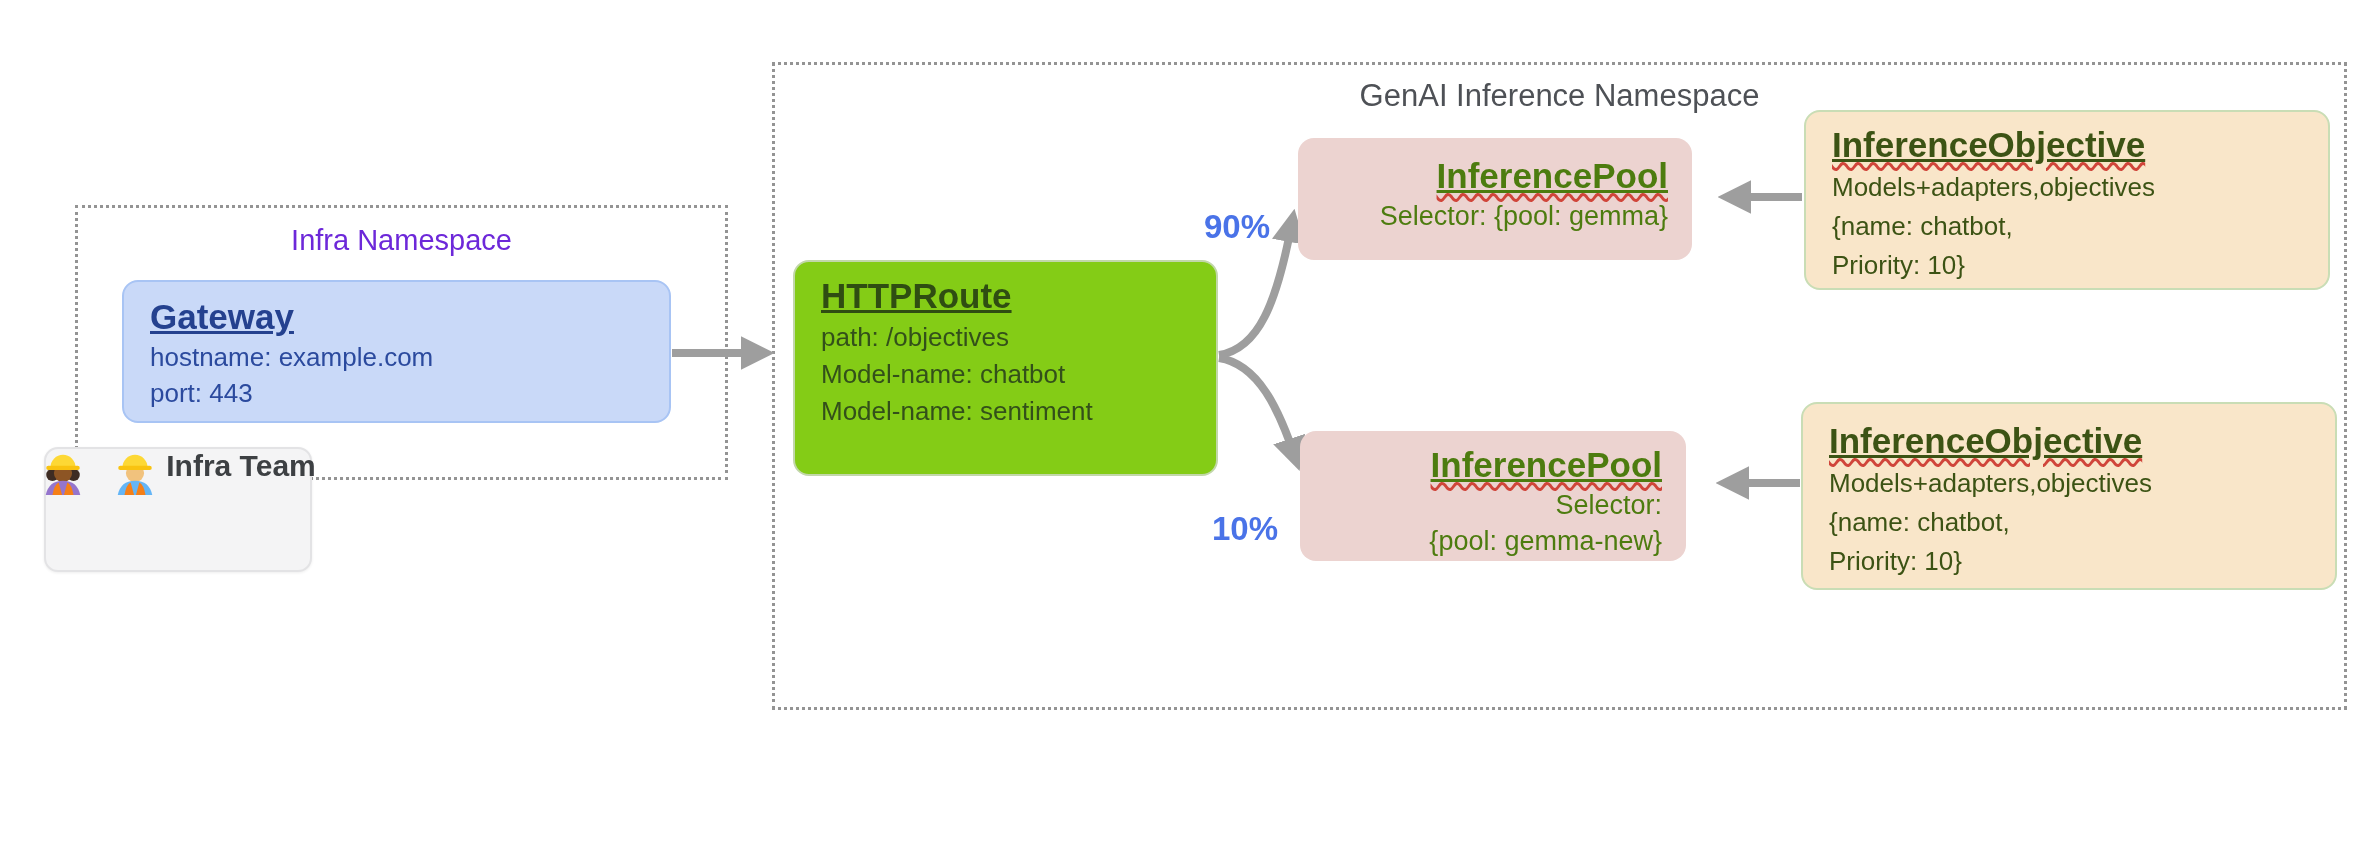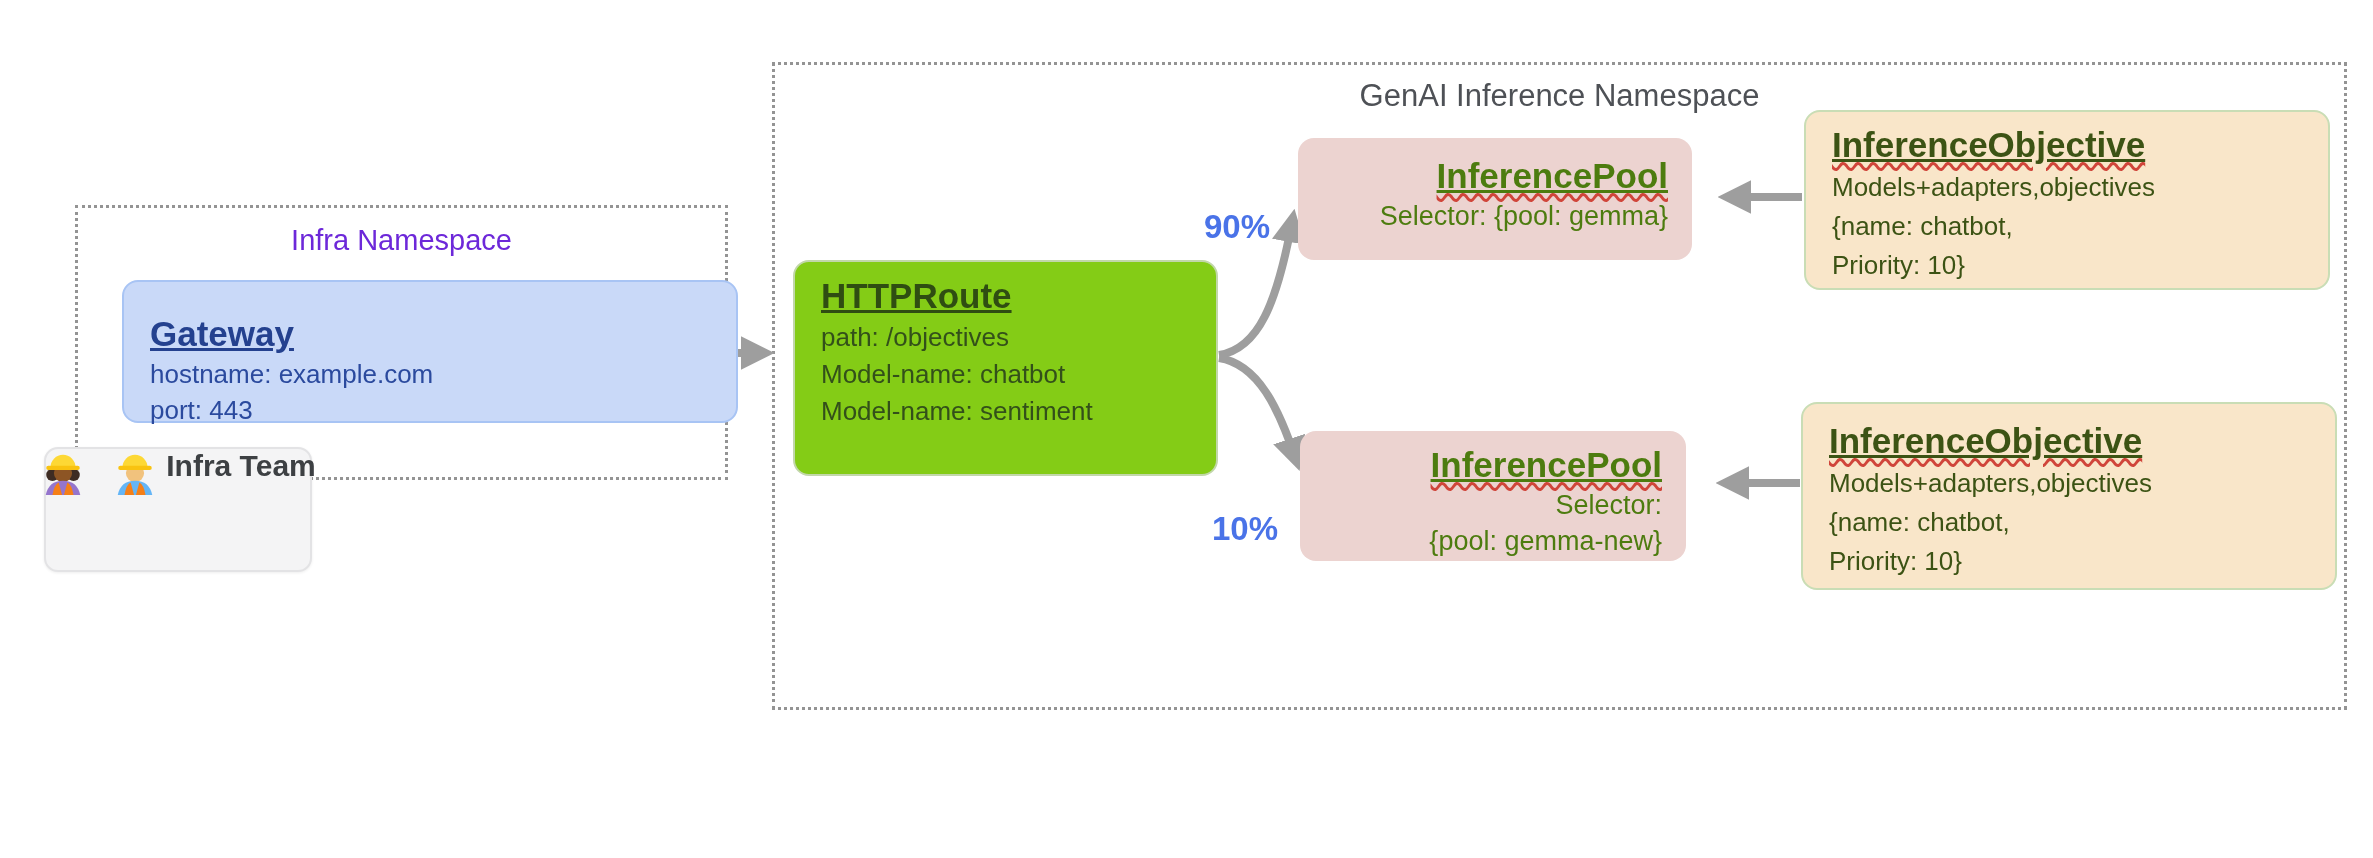--- a/index.html
+++ b/index.html
@@ -13,22 +13,22 @@
   .ns-genai { left:772px; top:62px; width:1575px; height:648px; }
   .ns-title { text-align:center; white-space:nowrap; }
   .ns-infra .ns-title { margin-top:16px; font-size:29px; font-weight:400; color:#6d28d9; }
   .ns-genai .ns-title { margin-top:13px; font-size:31px; font-weight:400; color:#4e5156; }
 
   
   .node { position:absolute; border-radius:16px; box-sizing:border-box; z-index:3; }
   .node-title { font-weight:700; font-size:35px; margin-bottom:3px; white-space:nowrap;text-decoration:underline; }
   .mono { font-family:Liberation Sans, sans-serif; white-space:pre; }
 
-  .gateway { left:122px; top:280px; width:616px; height:143px; background:#c9d9f8;
-             border:2px solid #a8c4f4; padding:32px 26px; color:#2b4a9e; }
+  .gateway { left:122px; top:280px; width:549px; height:143px; background:#c9d9f8;
+             border:2px solid #a8c4f4; padding:15px 26px; color:#2b4a9e; }
   .gateway .node-title { color:#24418f; }
   .gateway .mono { font-size:26px; line-height:1.38; }
 
   .httproute { left:793px; top:260px; width:425px; height:216px; background:#84cc16;
                border:2px solid #c2d7aa; padding:14px 26px; color:#33501a; }
   .httproute .node-title { color:#2f4d12; }
   .httproute .mono { font-size:26px; line-height:1.43; }
 
   .pool { background:#ecd3d0; color:#4d7c0f;text-align:right; }
   .pool-1 { left:1298px; top:138px; width:394px; height:122px; padding:18px 24px; }

